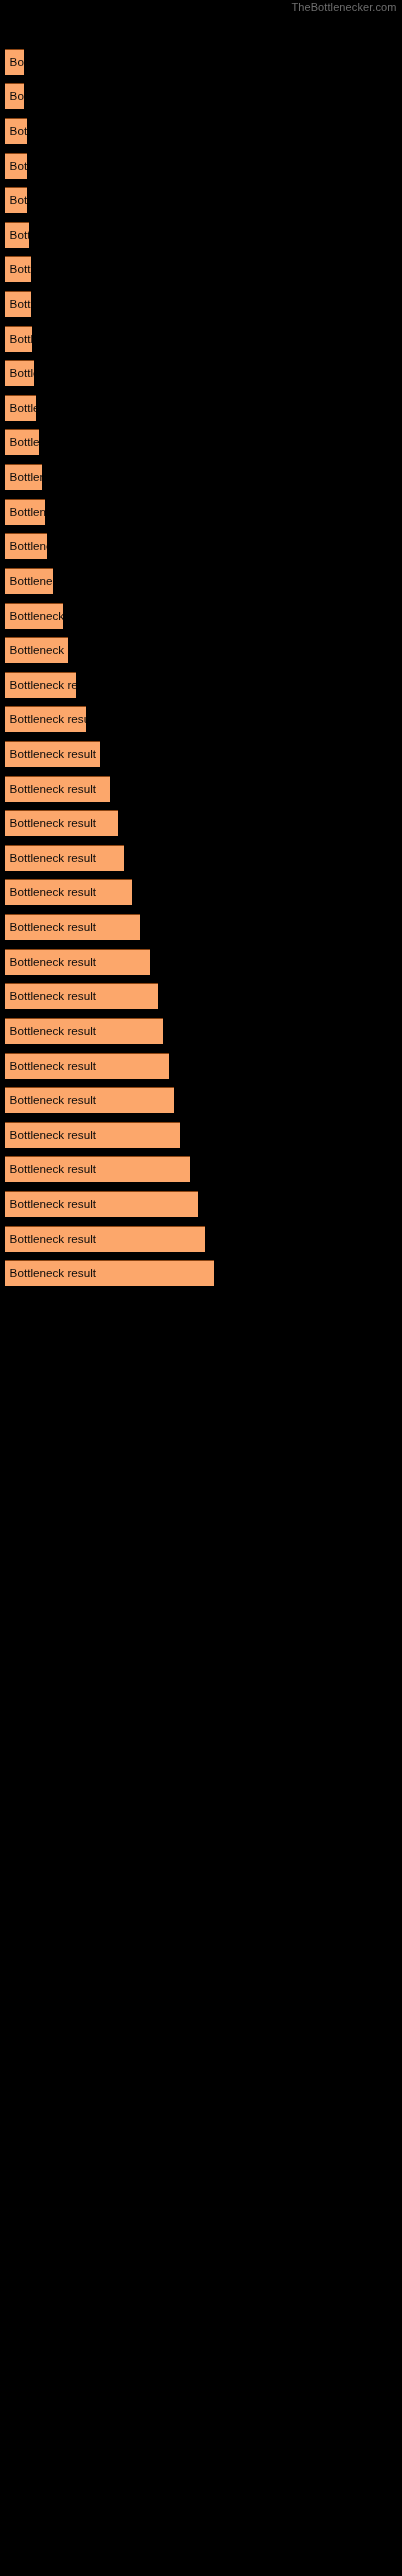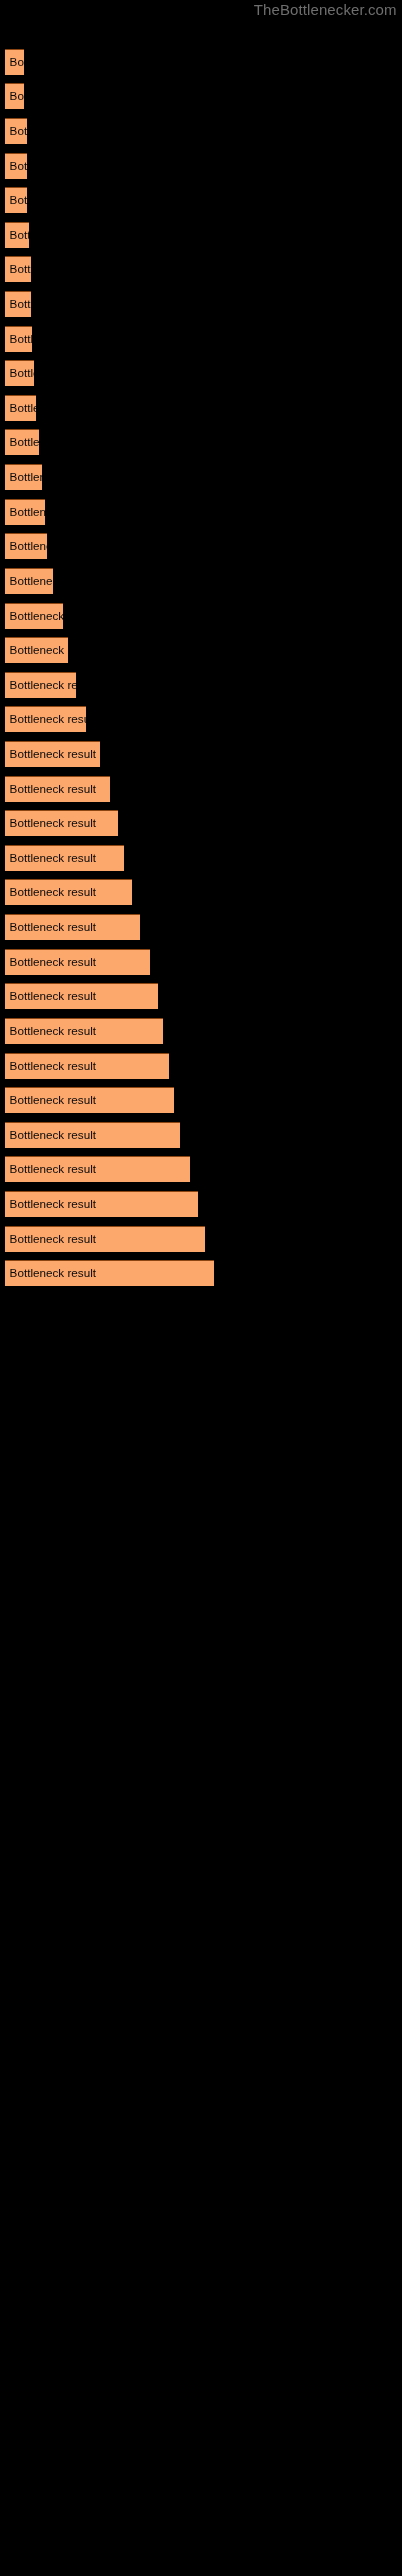--- a/index.html
+++ b/index.html
@@ -23,21 +23,21 @@
     top: 0;
     width: 403px;
     height: 2576px;
     background: #000000;
   }
 
   #watermark {
     position: absolute;
     right: 6.4px;
     top: 0.8px;
-    font-size: 15px;
+    font-size: 11px;
     letter-spacing: 0.1px;
     color: #6e6e6e;
     font-family: "Liberation Sans", sans-serif;
     white-space: nowrap;
     user-select: none;
   }
 
   #plot-area {
     position: absolute;
     left: 0;

